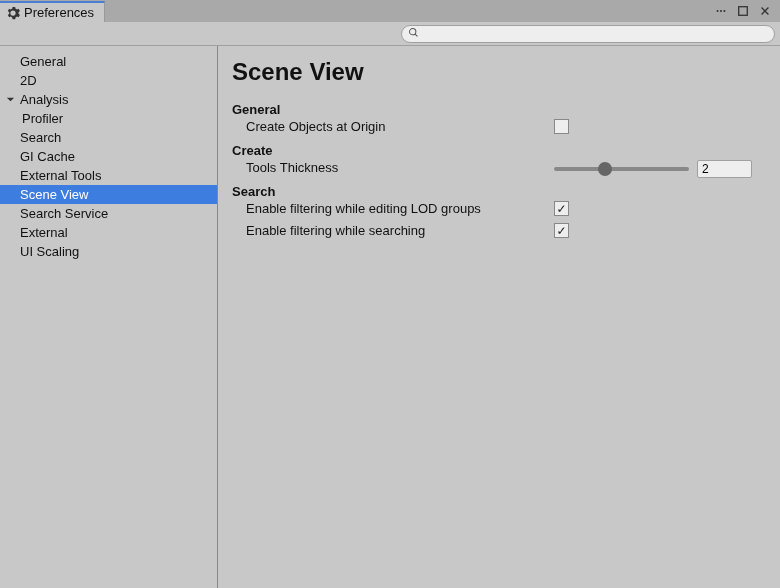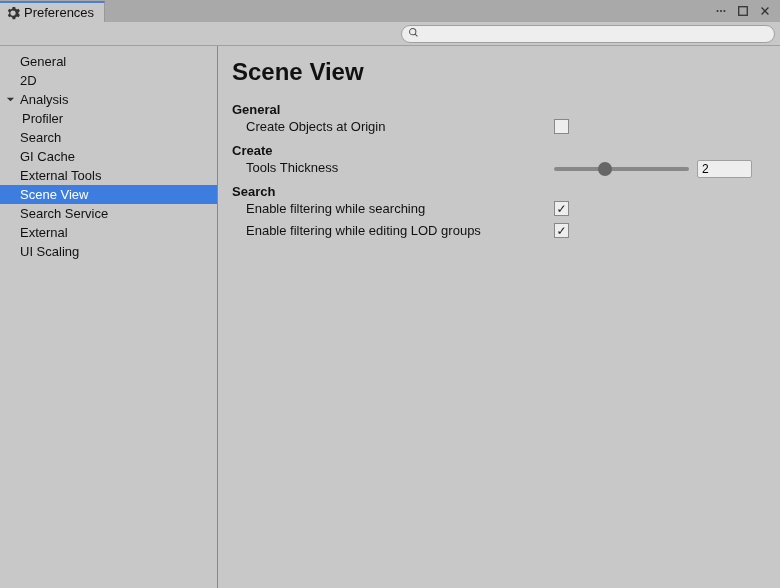--- a/index.html
+++ b/index.html
@@ -241,25 +241,25 @@
           <span class="slider-track">
             <span class="slider-thumb" id="lt-thumb" style="left: 38%;"></span>
           </span>
           <input class="num-field" type="text" value="2" style="">
         </span>
       </span>
     </div>
 
     <div class="section-head">Search</div>
     <div class="field-row">
+      <span class="field-label">Enable filtering while editing LOD groups</span>
+      <span class="field-control">
+          <span class="checkbox checked"></span>
+        </span>
+    </div>
+    <div class="field-row">
       <span class="field-label">Enable filtering while searching</span>
       <span class="field-control">
           <span class="checkbox checked"></span>
         </span>
     </div>
-    <div class="field-row">
-      <span class="field-label">Enable filtering while editing LOD groups</span>
-      <span class="field-control">
-          <span class="checkbox checked"></span>
-        </span>
-    </div>
   </div>
 </div>
 
 </body></html>

